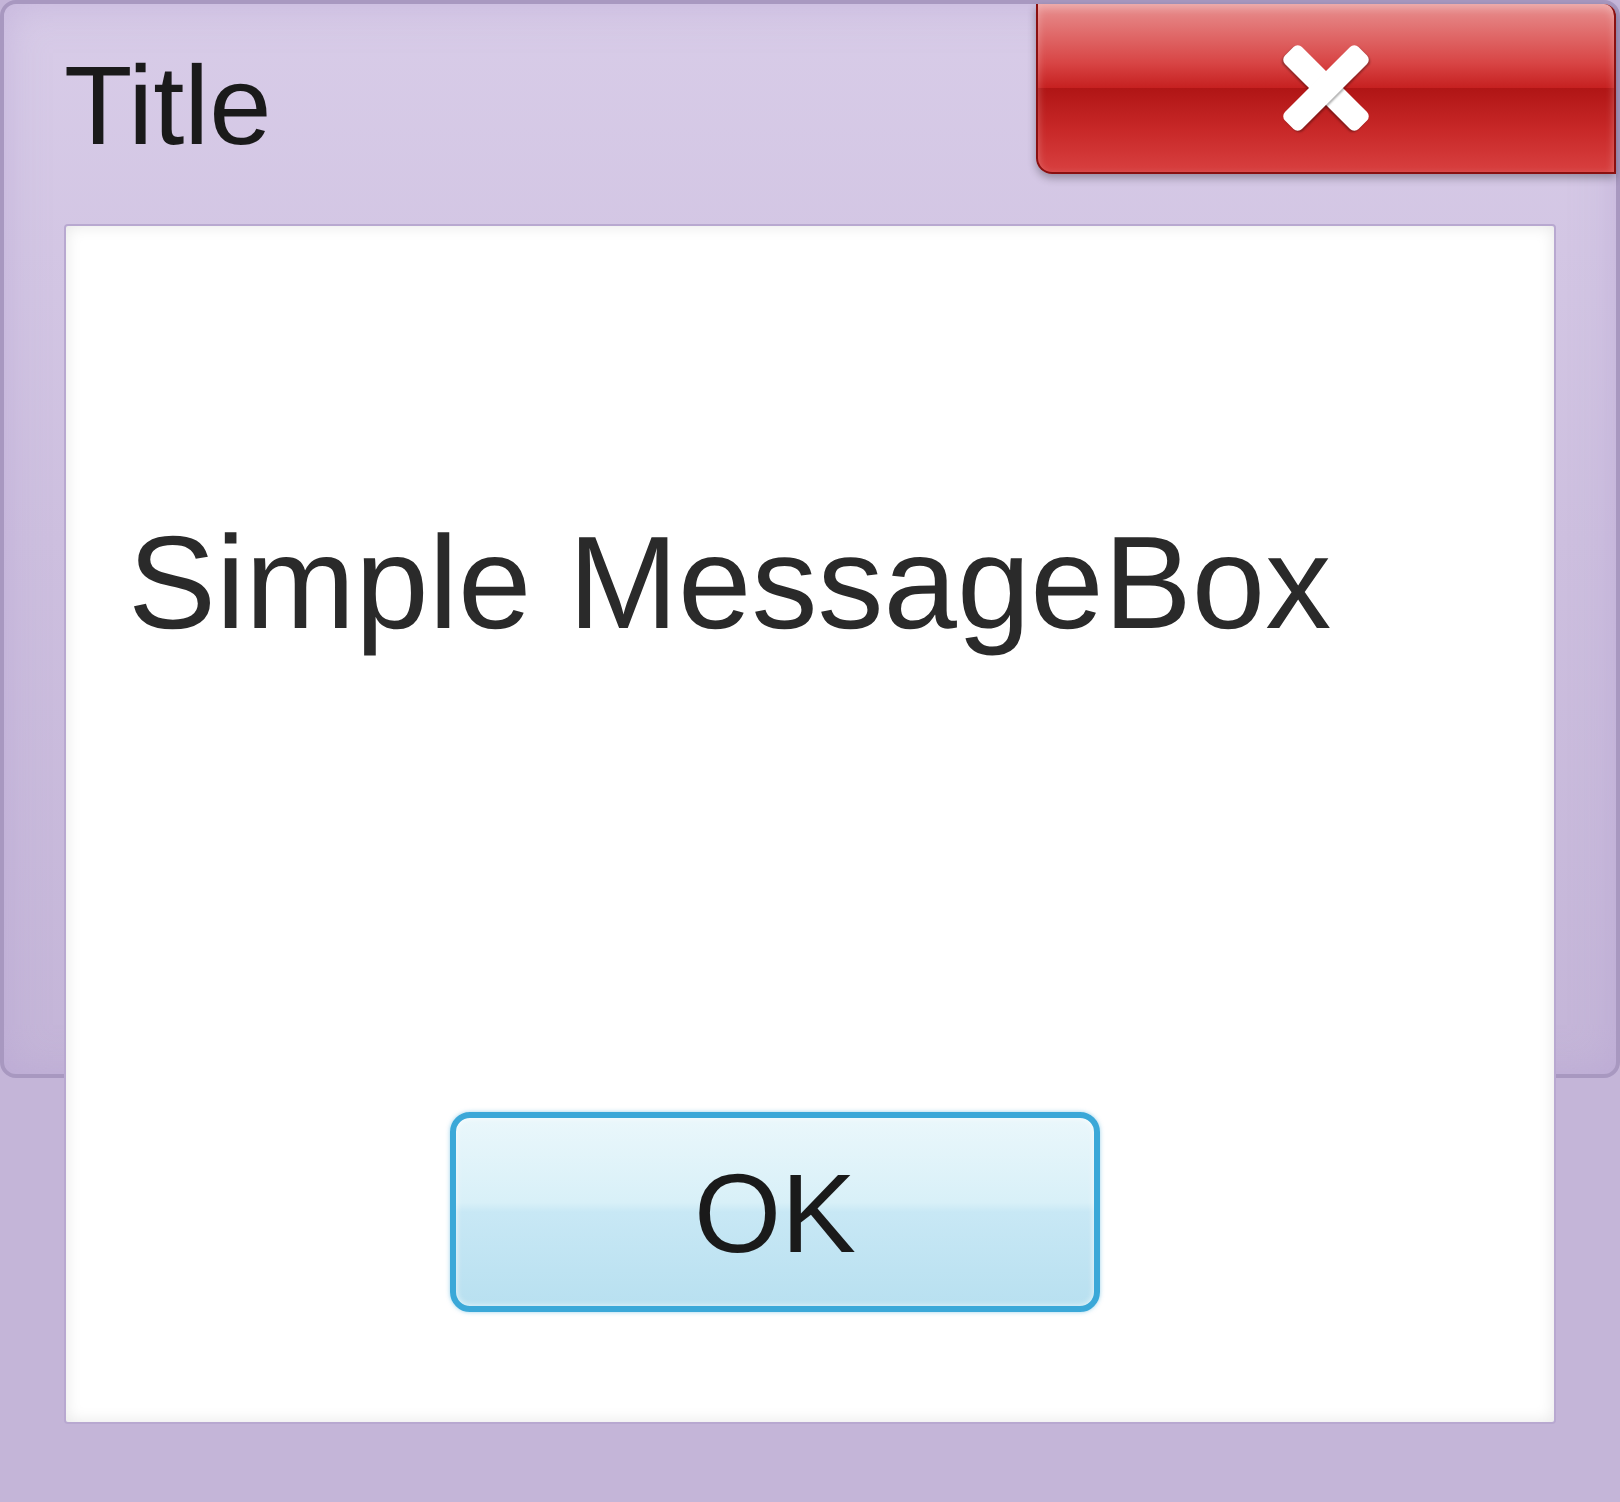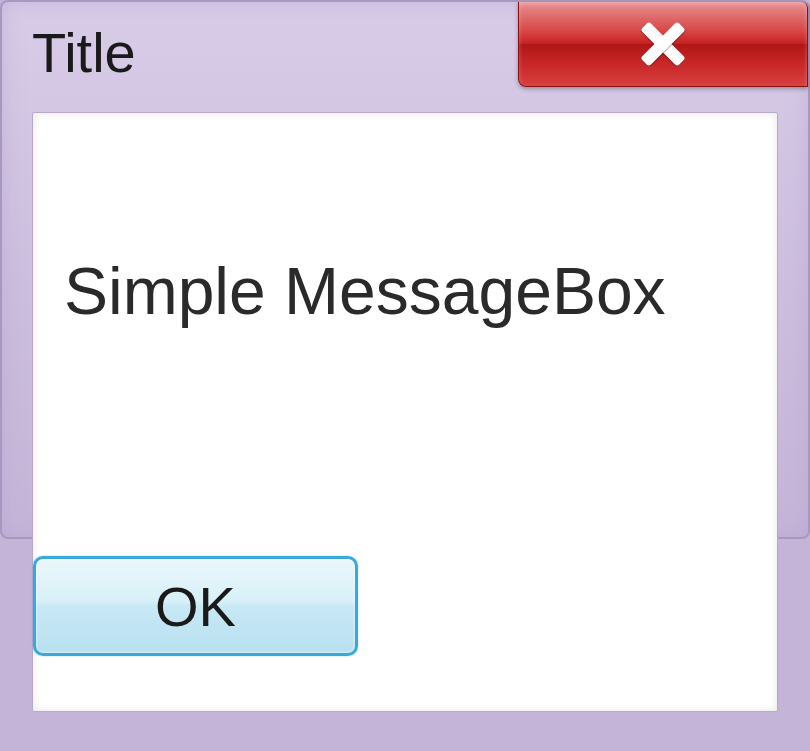--- a/index.html
+++ b/index.html
@@ -92,21 +92,21 @@
       padding: 140px 40px 40px 31px;
     }
     .message-text {
       font-size: 66px;
       color: #2a2a2a;
       font-weight: 400;
     }
     .button-area {
       padding: 0 35px 55px 0;
       display: flex;
-      justify-content: flex-start;
+      justify-content: center;
     }
     .ok-button {
       width: 325px;
       height: 100px;
       background: linear-gradient(to bottom, #eaf7fb 0%, #d8f0f8 45%, #c8e8f5 50%, #b8e0f0 100%);
       border: 3px solid #3ba8d8;
       border-radius: 10px;
       font-size: 56px;
       color: #1a1a1a;
       font-family: inherit;

